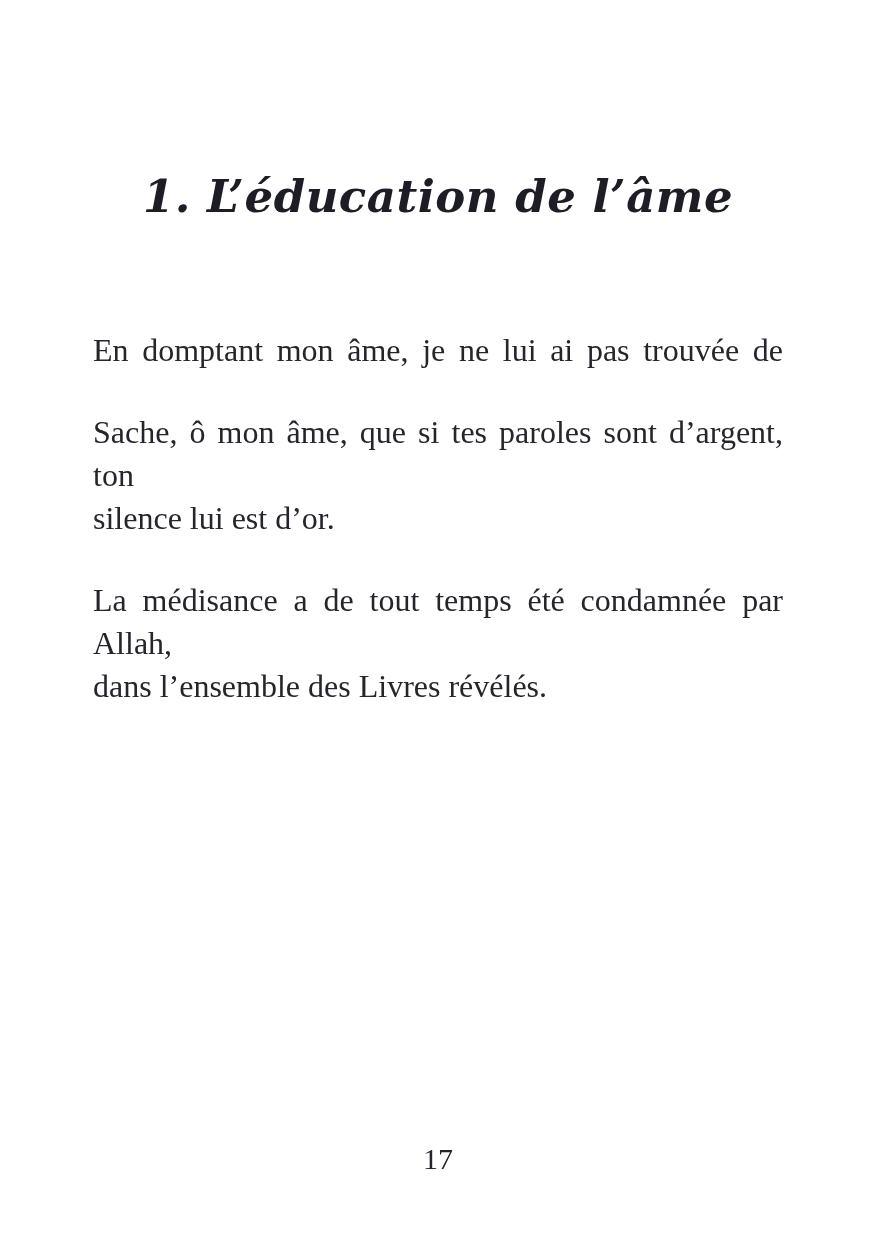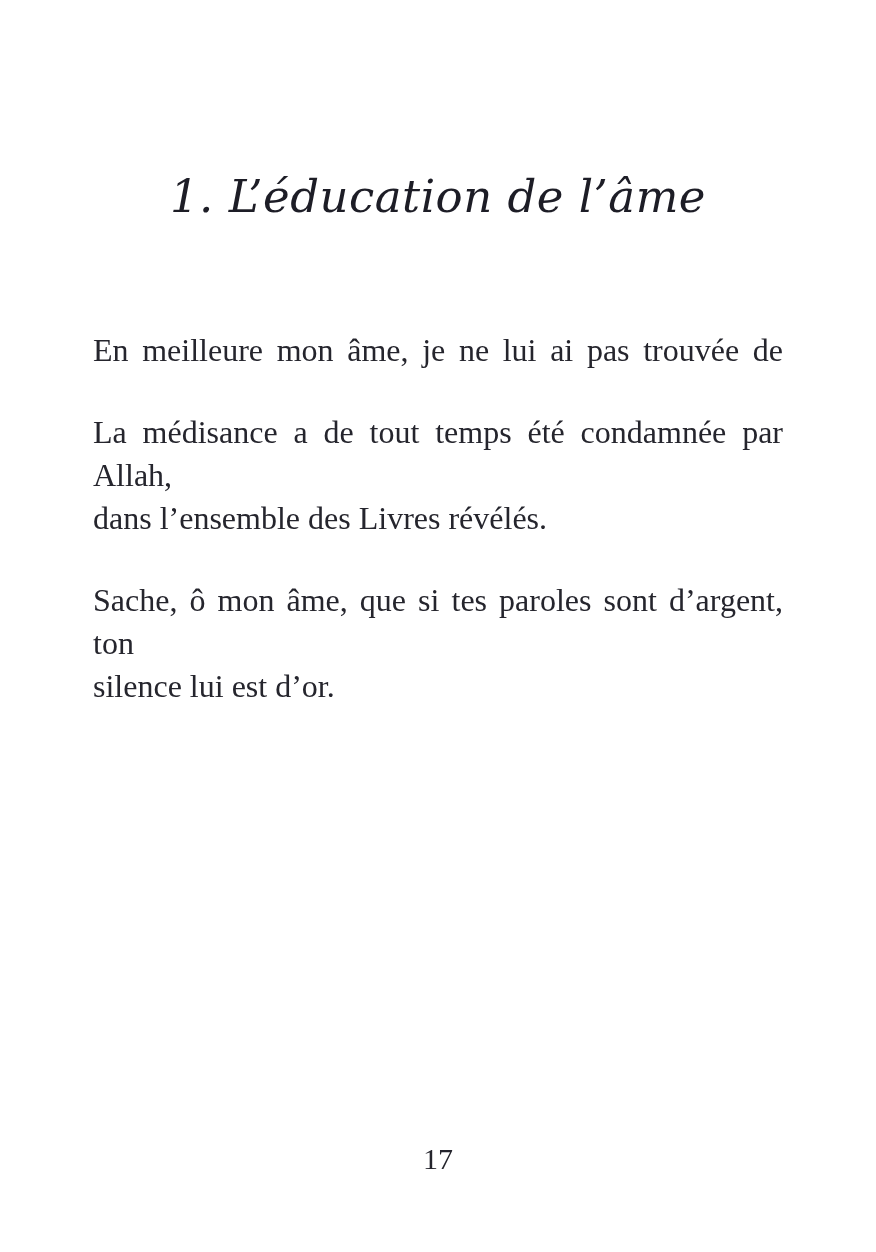--- a/index.html
+++ b/index.html
@@ -15,21 +15,21 @@
     overflow: hidden;
     font-family: "Liberation Serif", serif;
     color: #23232b;
   }
   .chapter-title {
     margin: 0;
     padding-top: 170px;
     text-align: center;
     font-family: "DejaVu Serif", serif;
     font-style: italic;
-    font-weight: 400;
+    font-weight: 700;
     font-size: 45px;
     line-height: 54px;
     letter-spacing: 0.5px;
     color: #1d1d26;
   }
   .body-text {
     margin: 105px 93px 0 93px;
   }
   .paragraph {
     margin: 0 0 39px 0;
@@ -59,31 +59,31 @@
 </head>
 <body>
 
 <div class="page">
 
   <h1 class="chapter-title">1. L’éducation de l’âme</h1>
 
   <div class="body-text">
 
     <p class="paragraph">
-      <span class="line-justified" style="display:block">En meilleure mon âme, je ne lui ai pas trouvée de</span>
+      <span class="line-justified" style="display:block">En domptant mon âme, je ne lui ai pas trouvée de</span>
     </p>
 
 
     <p class="paragraph">
-      <span class="line-justified" style="display:block">La médisance a de tout temps été condamnée par Allah,</span>
-      <span class="line-last" style="display:block">dans l’ensemble des Livres révélés.</span>
+      <span class="line-justified" style="display:block">Sache, ô mon âme, que si tes paroles sont d’argent, ton</span>
+      <span class="line-last" style="display:block">silence lui est d’or.</span>
     </p>
 
     <p class="paragraph">
-      <span class="line-justified" style="display:block">Sache, ô mon âme, que si tes paroles sont d’argent, ton</span>
-      <span class="line-last" style="display:block">silence lui est d’or.</span>
+      <span class="line-justified" style="display:block">La médisance a de tout temps été condamnée par Allah,</span>
+      <span class="line-last" style="display:block">dans l’ensemble des Livres révélés.</span>
     </p>
 
   </div>
 
   <div class="page-number">17</div>
 
 </div>
 
 </body></html>

